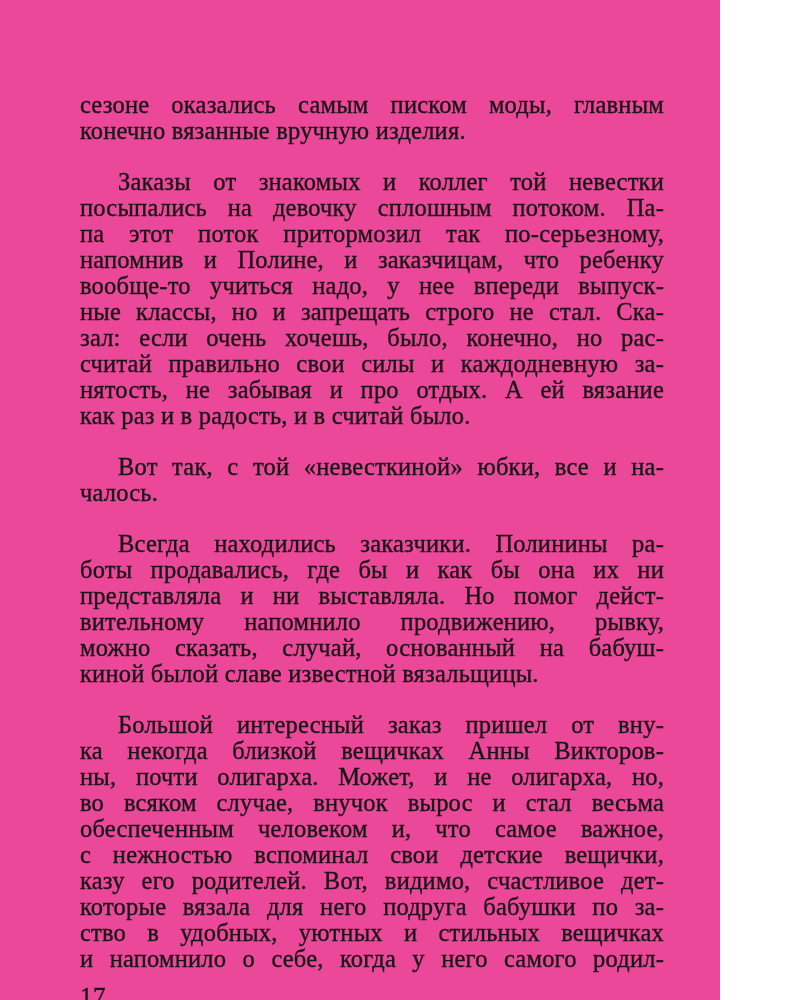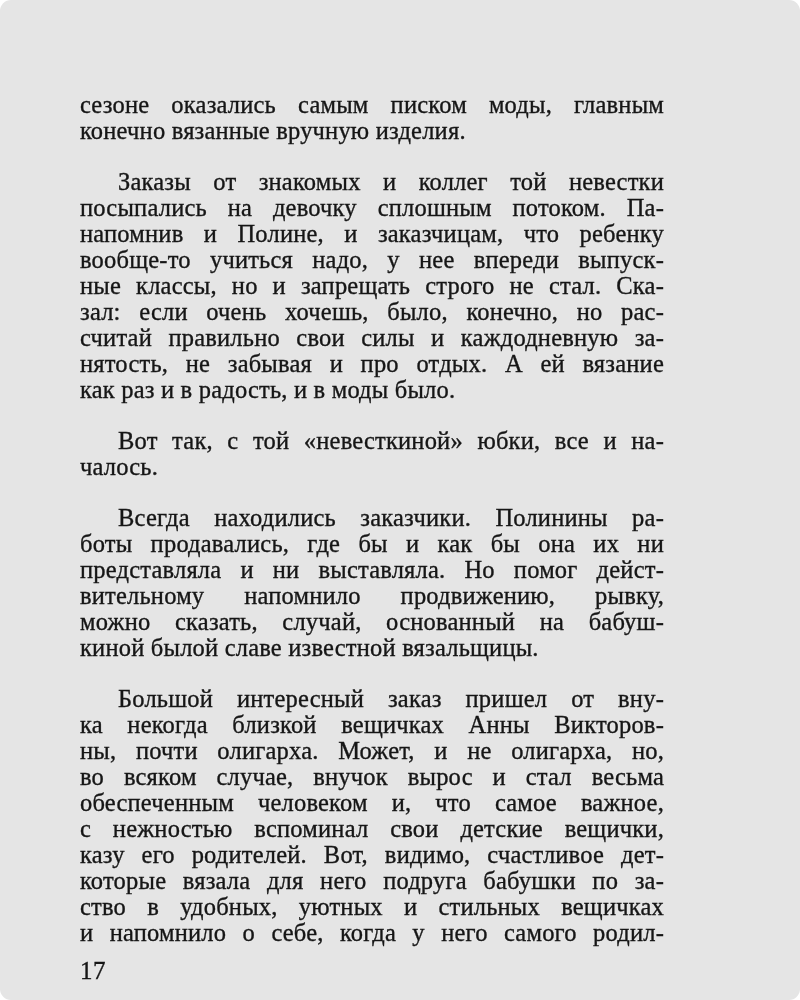--- a/index.html
+++ b/index.html
@@ -2,27 +2,26 @@
 <html><head>
 <meta charset="utf-8">
 <style>
   html, body {
     margin: 0;
     padding: 0;
     background: #ffffff;
   }
   .page {
     position: relative;
-    width: 800px;
+    width: 720px;
     height: 1000px;
-    background: #e5e5e5;
+    background: #ec4899;
     overflow: hidden;
     font-family: "Liberation Serif", "DejaVu Serif", serif;
     color: #161616;
-    border-radius: 11px;
   }
   .text-column {
     position: absolute;
     left: 80px;
     top: 92px;
     width: 584px;
   }
   .line {
     font-size: 24.5px;
     line-height: 26px;
@@ -52,27 +51,28 @@
 </head>
 <body>
 
 <div class="page">
   <div class="text-column">
 
     <div class="line justify">сезоне оказались самым писком моды, главным</div>
       <div class="line">конечно вязанные вручную изделия.</div>
       <div class="line justify indent">Заказы от знакомых и коллег той невестки</div>
       <div class="line justify">посыпались на девочку сплошным потоком. Па-</div>
+      <div class="line justify">па этот поток притормозил так по-серьезному,</div>
       <div class="line justify">напомнив и Полине, и заказчицам, что ребенку</div>
       <div class="line justify">вообще-то учиться надо, у нее впереди выпуск-</div>
       <div class="line justify">ные классы, но и запрещать строго не стал. Ска-</div>
       <div class="line justify">зал: если очень хочешь, было, конечно, но рас-</div>
       <div class="line justify">считай правильно свои силы и каждодневную за-</div>
       <div class="line justify">нятость, не забывая и про отдых. А ей вязание</div>
-      <div class="line">как раз и в радость, и в моды было.</div>
+      <div class="line">как раз и в радость, и в считай было.</div>
       <div class="line justify indent">Вот так, с той «невесткиной» юбки, все и на-</div>
       <div class="line">чалось.</div>
       <div class="line justify indent">Всегда находились заказчики. Полинины ра-</div>
       <div class="line justify">боты продавались, где бы и как бы она их ни</div>
       <div class="line justify">представляла и ни выставляла. Но помог дейст-</div>
       <div class="line justify">вительному напомнило продвижению, рывку,</div>
       <div class="line justify">можно сказать, случай, основанный на бабуш-</div>
       <div class="line">киной былой славе известной вязальщицы.</div>
       <div class="line justify indent">Большой интересный заказ пришел от вну-</div>
       <div class="line justify">ка некогда близкой вещичках Анны Викторов-</div>

